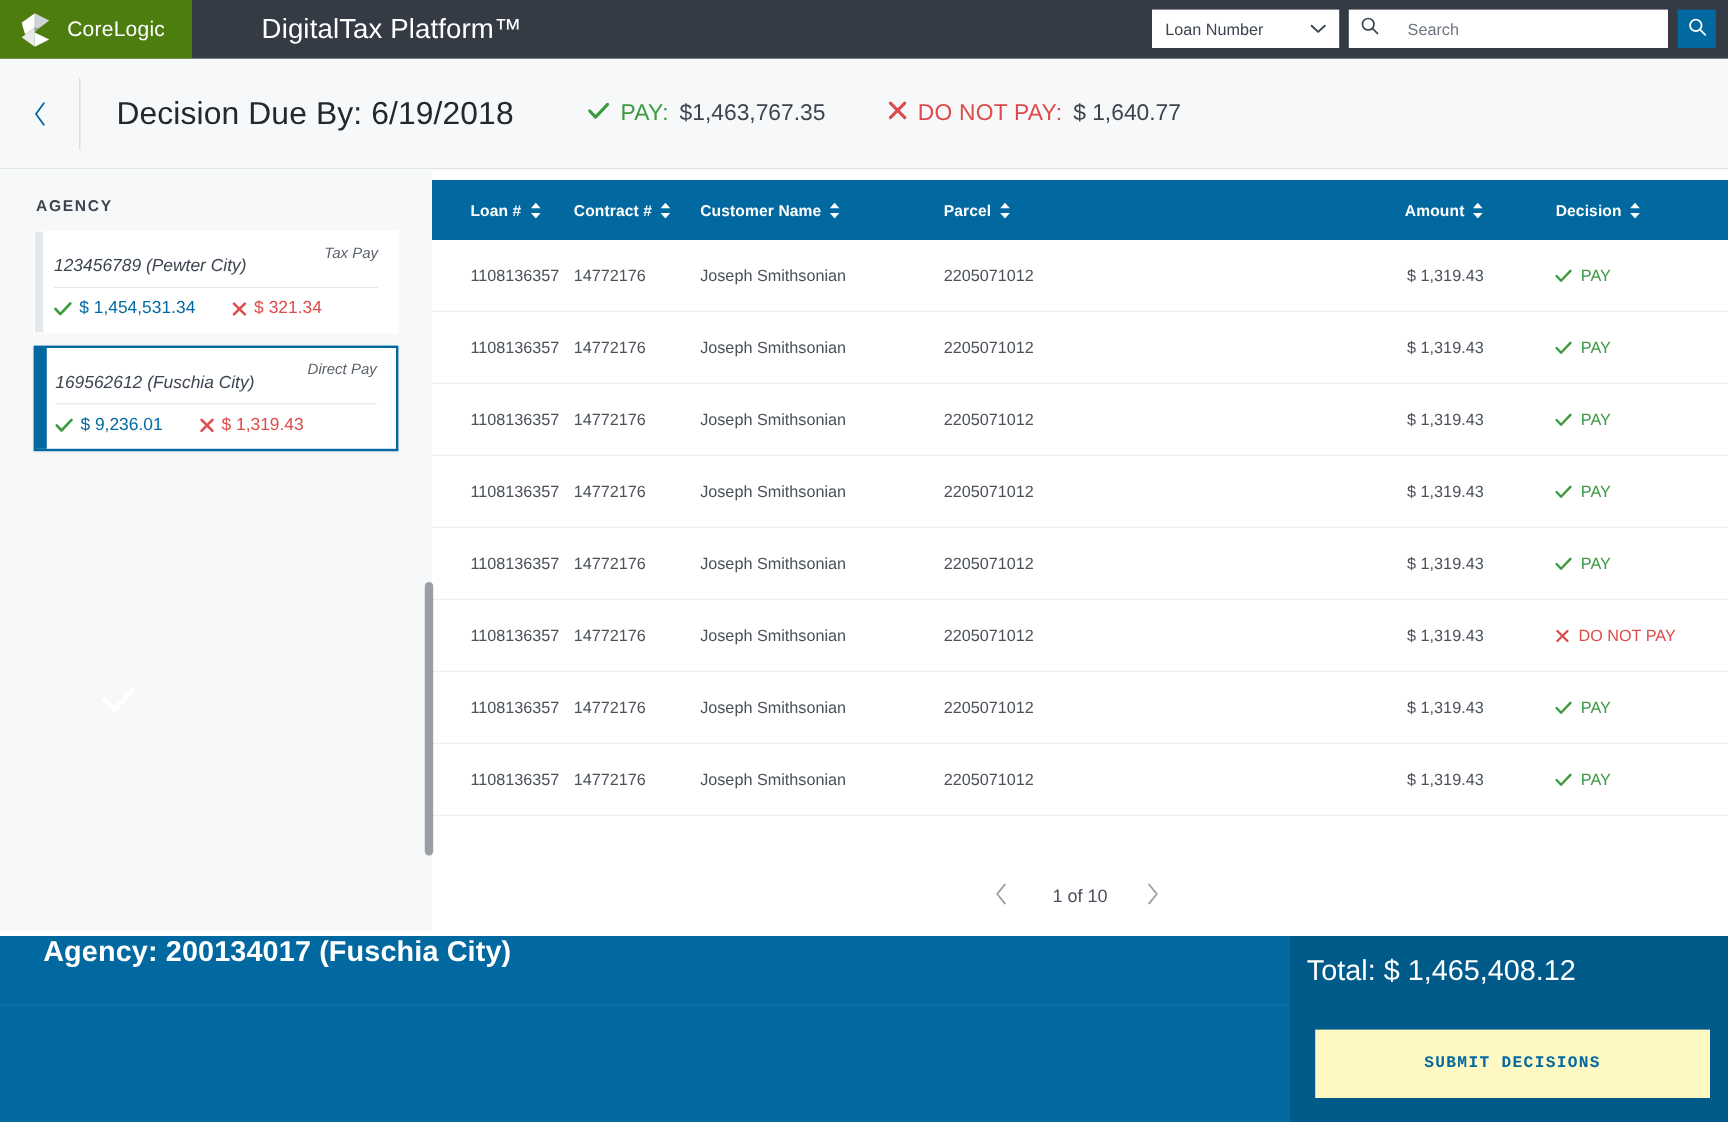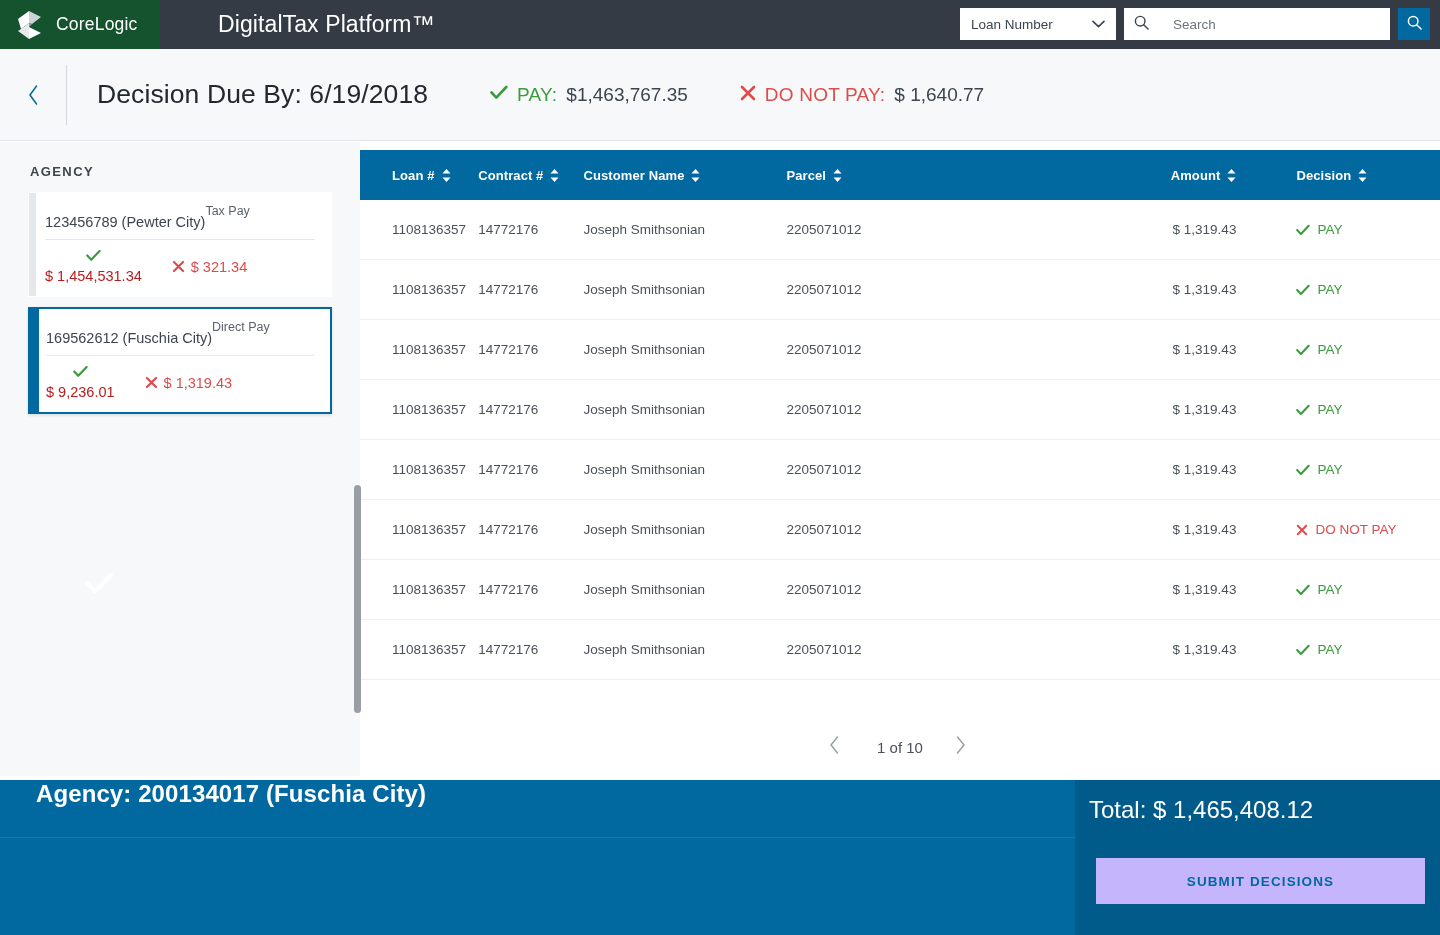--- a/index.html
+++ b/index.html
@@ -11,21 +11,21 @@
     overflow: hidden;
   }
   #app { position: relative; width: 1440px; height: 935px; }
 
   
   .topbar {
     position: absolute; left: 0; top: 0; width: 1440px; height: 49px;
     background: #353b45; display: flex; align-items: center;
   }
   .brand {
-    width: 160px; height: 49px; background: #14532d;
+    width: 160px; height: 49px; background: #4d7c0f;
     display: flex; align-items: center; gap: 11px; padding-left: 18px;
   }
   .logo-mark { width: 27px; height: 28px; display: block; }
   .brand-name {
     color: #ffffff; font-size: 17.5px; letter-spacing: .2px; font-weight: 400;
   }
   .app-title {
     color: #ffffff; font-size: 23px; font-weight: 400;
     margin-left: 58px; letter-spacing: .1px; white-space: nowrap;
   }
@@ -92,27 +92,27 @@
   }
   .agency-card .edge {
     position: absolute; left: 0; top: 0; width: 7px; height: 100%;
     background: #e5e8ea;
   }
   .agency-card.selected {
     border: 2px solid #0268a0;
     box-shadow: 0 1px 3px rgba(0,0,0,.14);
   }
   .agency-card.selected .edge { background: #0268a0; width: 9px; }
-  .agency-top { display: flex; align-items: flex-start; }
+  .agency-top { display: flex; justify-content: space-between; align-items: flex-start; font-style: italic; }
   .agency-id { font-size: 14.5px; color: #3c4450; margin-top: 10px; }
   .agency-tag { font-size: 12.5px; color: #5b626c; }
   .agency-hr { height: 1px; background: #e5e8ea; margin: 9px 0 0 0; }
   .agency-amounts { display: flex; align-items: center; gap: 30px; padding-top: 9px; }
   .amt { display: flex; align-items: center; gap: 6px; font-size: 14.5px; }
-  .amt.pay { color: #b91c1c; flex-direction: column; }
+  .amt.pay { color: #0369a1; }
   .amt.nopay { color: #dd4b4b; }
   .watermark-check {
     position: absolute; left: 85px; top: 430px; opacity: 1;
   }
 
   
   .table-wrap {
     position: absolute; left: 360px; top: 150px; width: 1080px; height: 552px;
     background: #ffffff;
   }
@@ -180,24 +180,24 @@
     color: #ffffff; font-size: 24px; font-weight: 700; letter-spacing: .1px;
   }
   .bb-right {
     position: absolute; left: 1075px; top: 0; width: 365px; height: 155px;
     background: #015b8a;
   }
   .bb-total {
     color: #ffffff; font-size: 24px; padding: 16px 0 0 14px; font-weight: 400;
   }
   .submit-btn {
-    position: absolute; left: 21px; top: 78px; width: 329px; height: 46px;
-    background: #c4b5fd; border: none; cursor: pointer;
+    position: absolute; left: 21px; top: 78px; width: 329px; height: 57px;
+    background: #fef9c3; border: none; cursor: pointer;
     color: #0268a0; font-size: 13.5px; font-weight: 700; letter-spacing: 1.1px;
-    font-family: Liberation Sans, sans-serif;
+    font-family: Liberation Mono, monospace;
   }
 </style>
 </head>
 <body>
 
 <div id="app">
 
   <div class="topbar">
     <div class="brand">
       <span>

